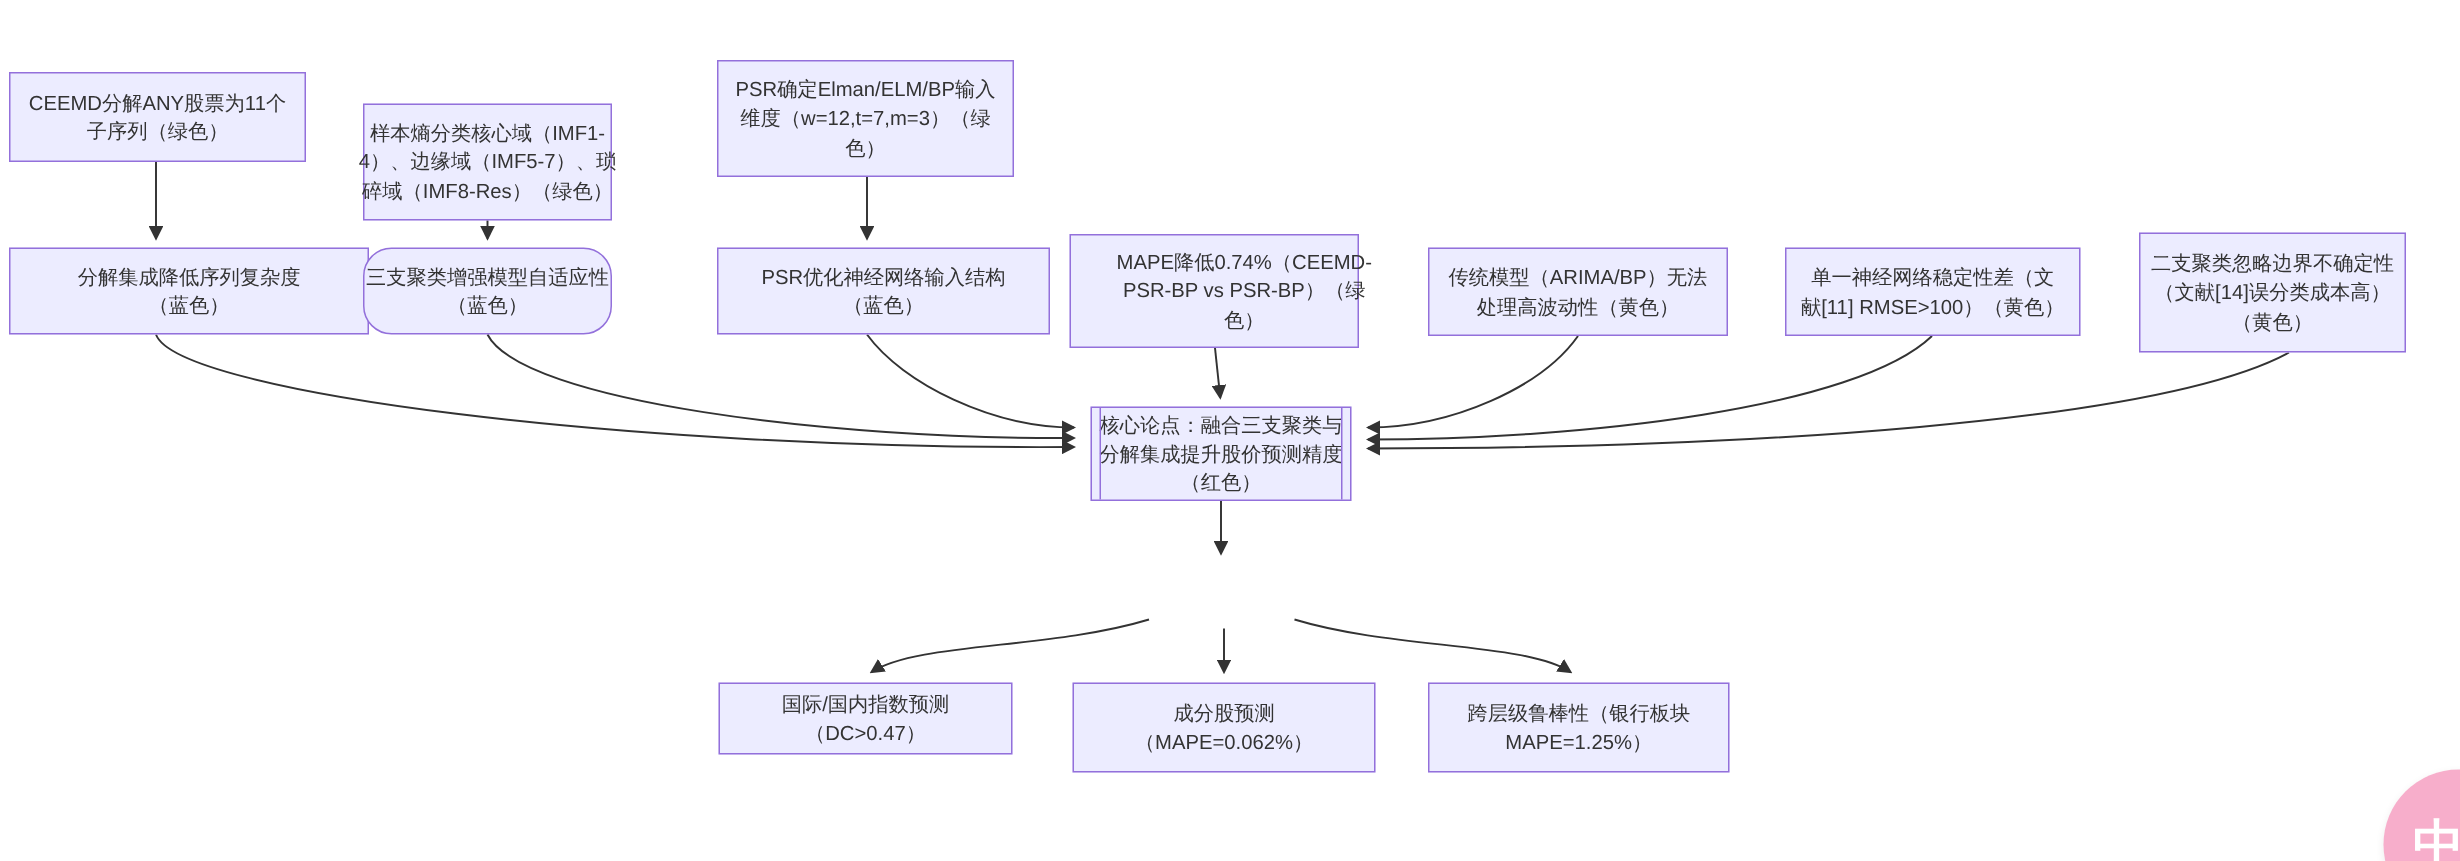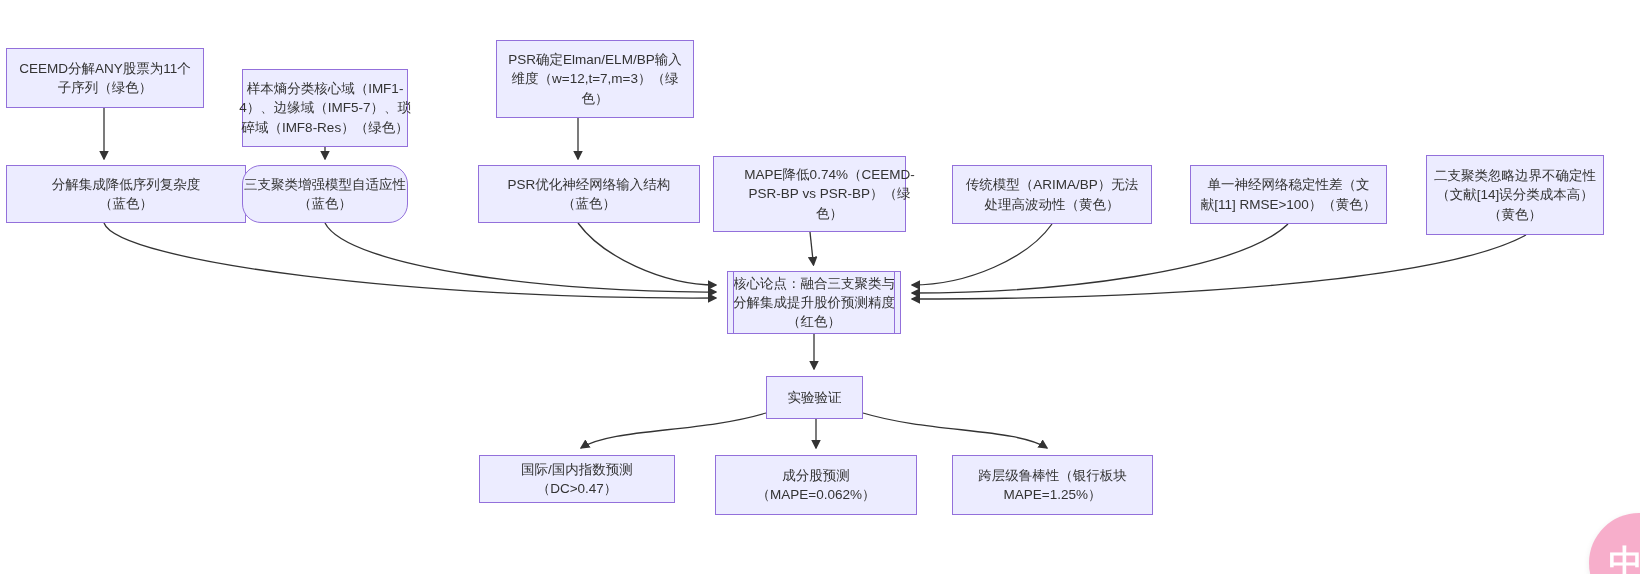--- a/index.html
+++ b/index.html
@@ -96,21 +96,21 @@
       <path d="M816 419 L816 448" marker-end="url(#arrow)"></path>
       <path d="M863 413 C929 433 1016 428 1047 448" marker-end="url(#arrow)"></path>
     </g>
   </svg>
 
   <div class="node" style="left:6px; top:48px; width:198px; height:60px;">CEEMD分解ANY股票为11个
 子序列（绿色）</div>
   <div class="node" style="left:242px; top:41px; width:166px; height:78px;margin-top:28px;">样本熵分类核心域（IMF1-
 4）、边缘域（IMF5-7）、琐
 碎域（IMF8-Res）（绿色）</div>
-  <div class="node" style="left:496px; top:40px; width:198px; height:78px;">PSR确定Elman/ELM/BP输入
+  <div class="node" style="left:478px; top:40px; width:198px; height:78px;">PSR确定Elman/ELM/BP输入
 维度（w=12,t=7,m=3）（绿
 色）</div>
 
   <div class="node" style="left:6px; top:165px; width:240px; height:58px;">分解集成降低序列复杂度
 （蓝色）</div>
   <div class="node" style="left:242px; top:165px; width:166px; height:58px;border-radius:19px;">三支聚类增强模型自适应性
 （蓝色）</div>
   <div class="node" style="left:478px; top:165px; width:222px; height:58px;">PSR优化神经网络输入结构
 （蓝色）</div>
   <div class="node" style="left:713px; top:156px; width:193px; height:76px;padding-left:44px;">MAPE降低0.74%（CEEMD-
@@ -121,21 +121,20 @@
   <div class="node" style="left:1190px; top:165px; width:197px; height:59px;">单一神经网络稳定性差（文
 献[11] RMSE&gt;100）（黄色）</div>
   <div class="node" style="left:1426px; top:155px; width:178px; height:80px;">二支聚类忽略边界不确定性
 （文献[14]误分类成本高）
 （黄色）</div>
 
   <div class="node subroutine" style="left:727px; top:271px; width:174px; height:63px;">核心论点：融合三支聚类与
 分解集成提升股价预测精度
 （红色）</div>
 
-  <div class="node" style="left:766px; top:376px; width:97px; height:43px;">实验验证</div>
 
   <div class="node" style="left:479px; top:455px; width:196px; height:48px;">国际/国内指数预测
 （DC&gt;0.47）</div>
   <div class="node" style="left:715px; top:455px; width:202px; height:60px;">成分股预测
 （MAPE=0.062%）</div>
   <div class="node" style="left:952px; top:455px; width:201px; height:60px;">跨层级鲁棒性（银行板块
 MAPE=1.25%）</div>
 
   <div class="translate-fab">
     <span>中A</span>

